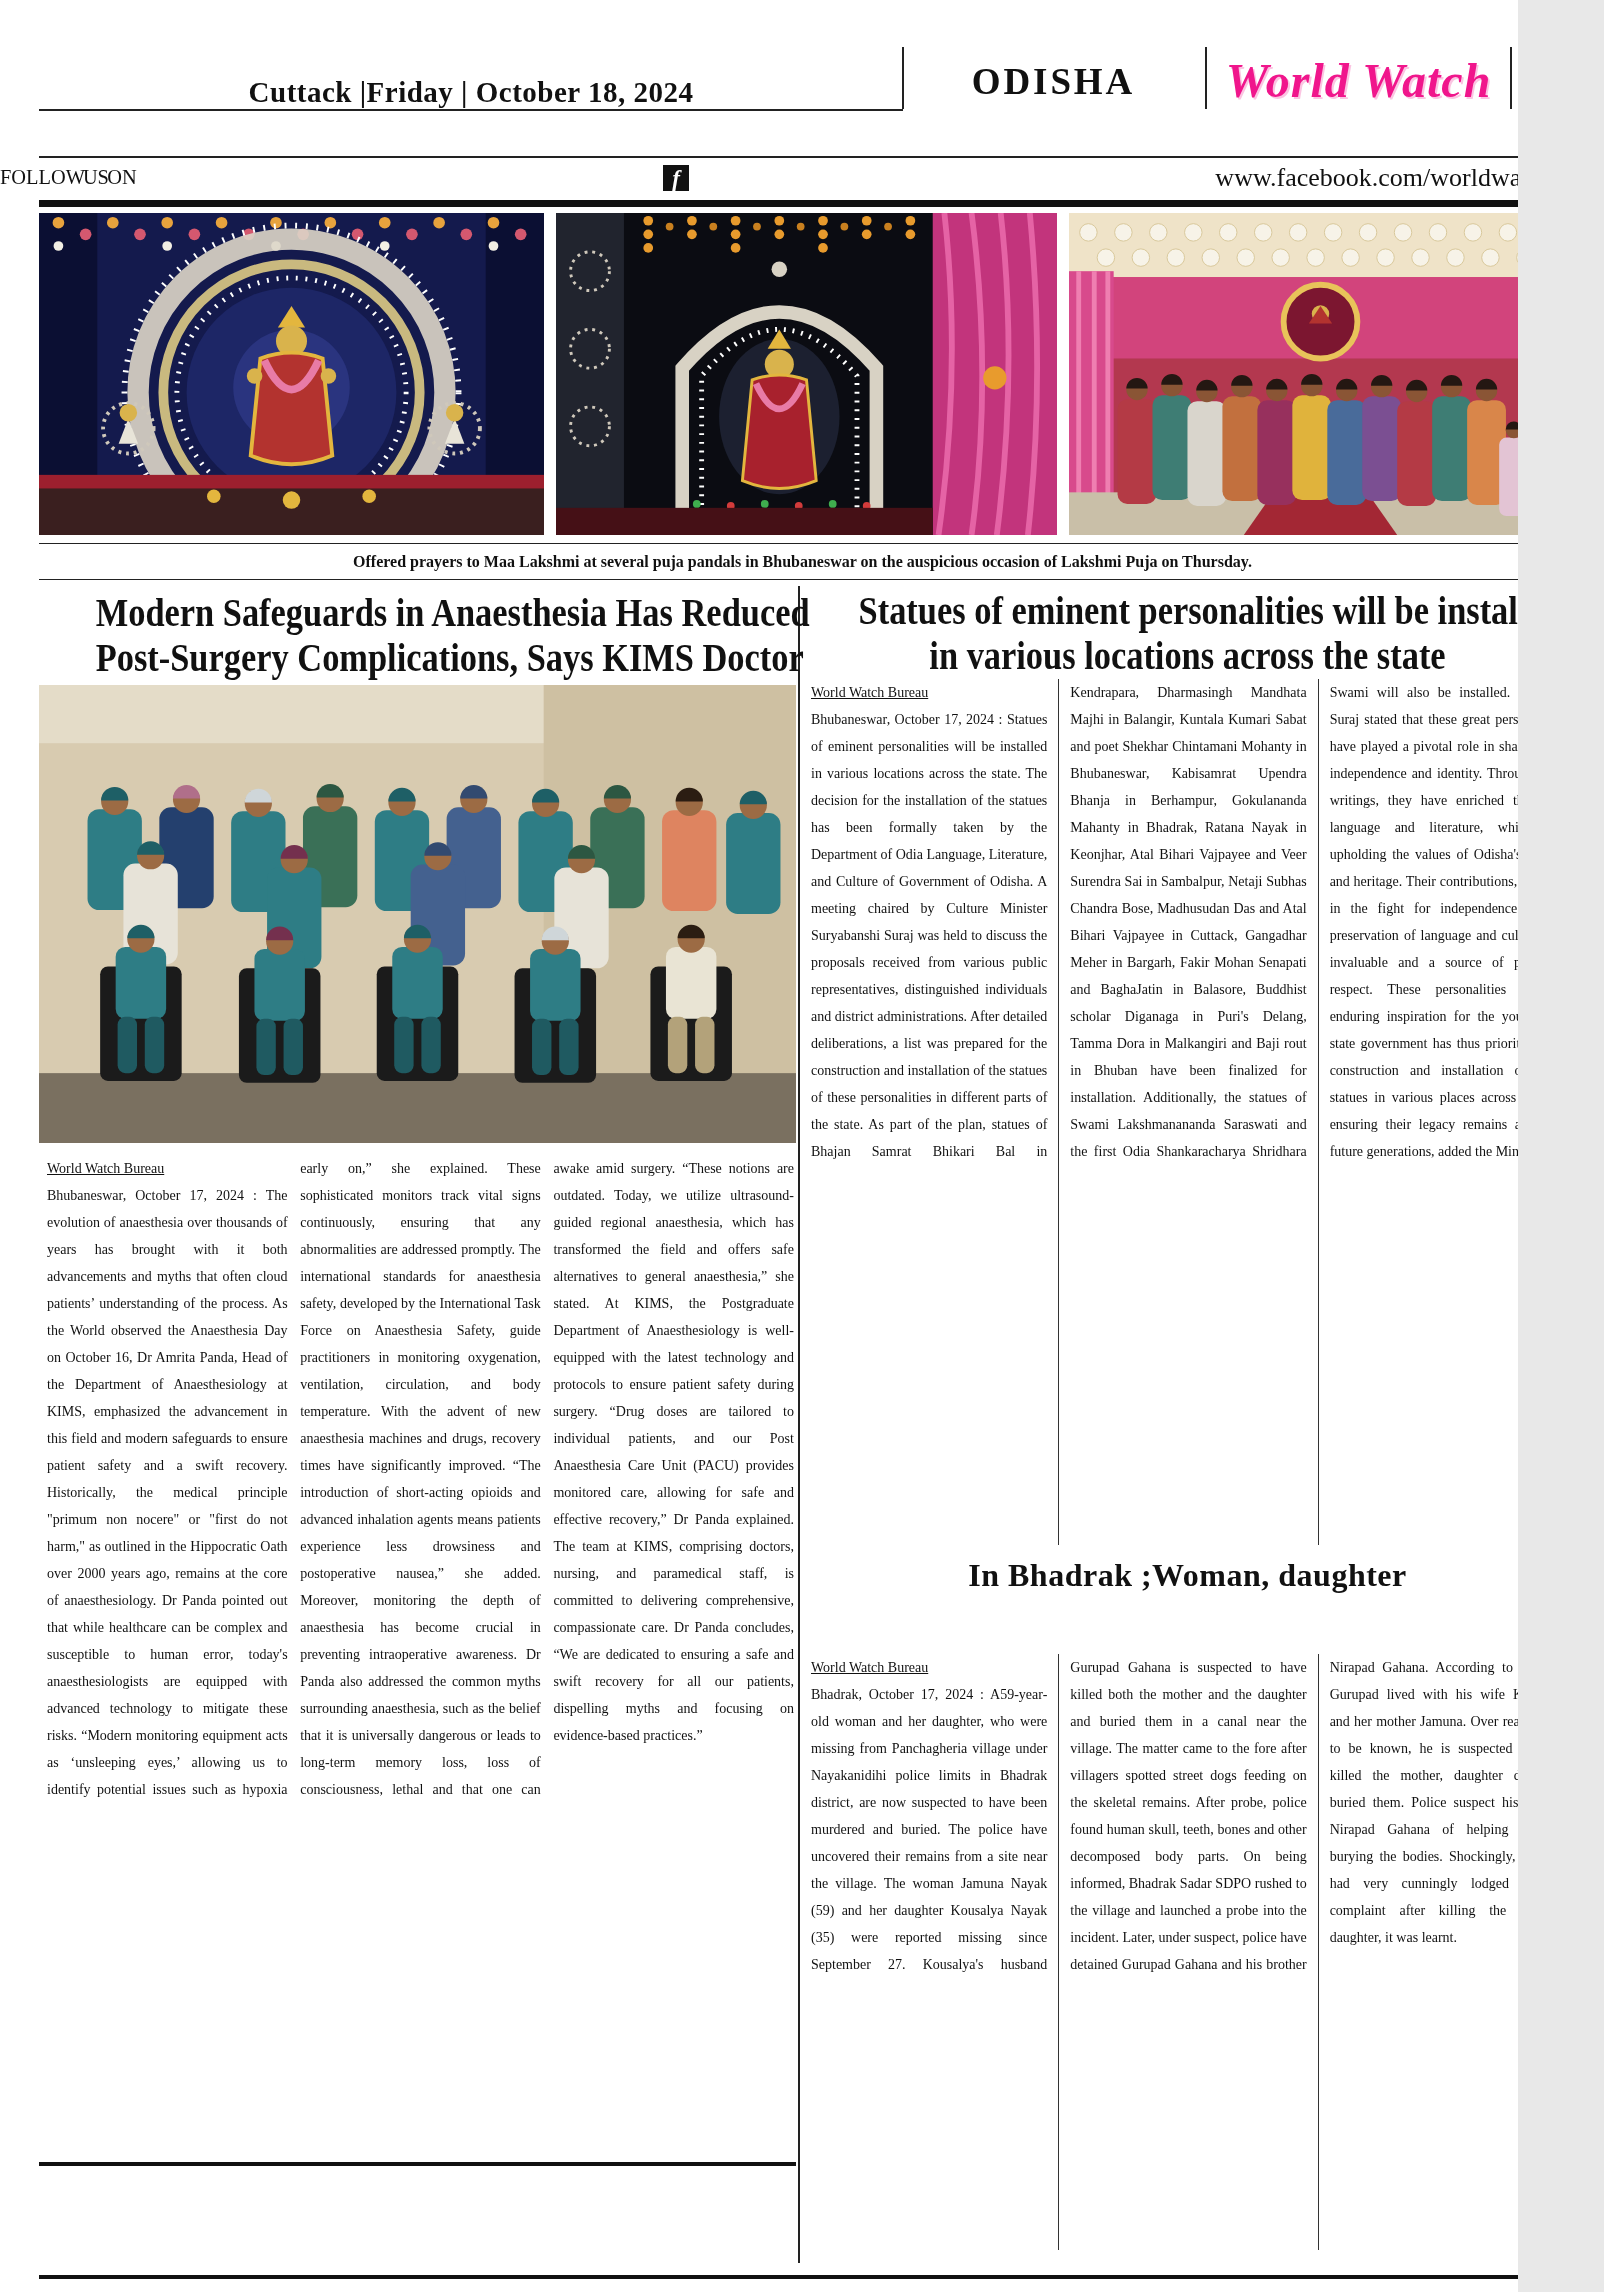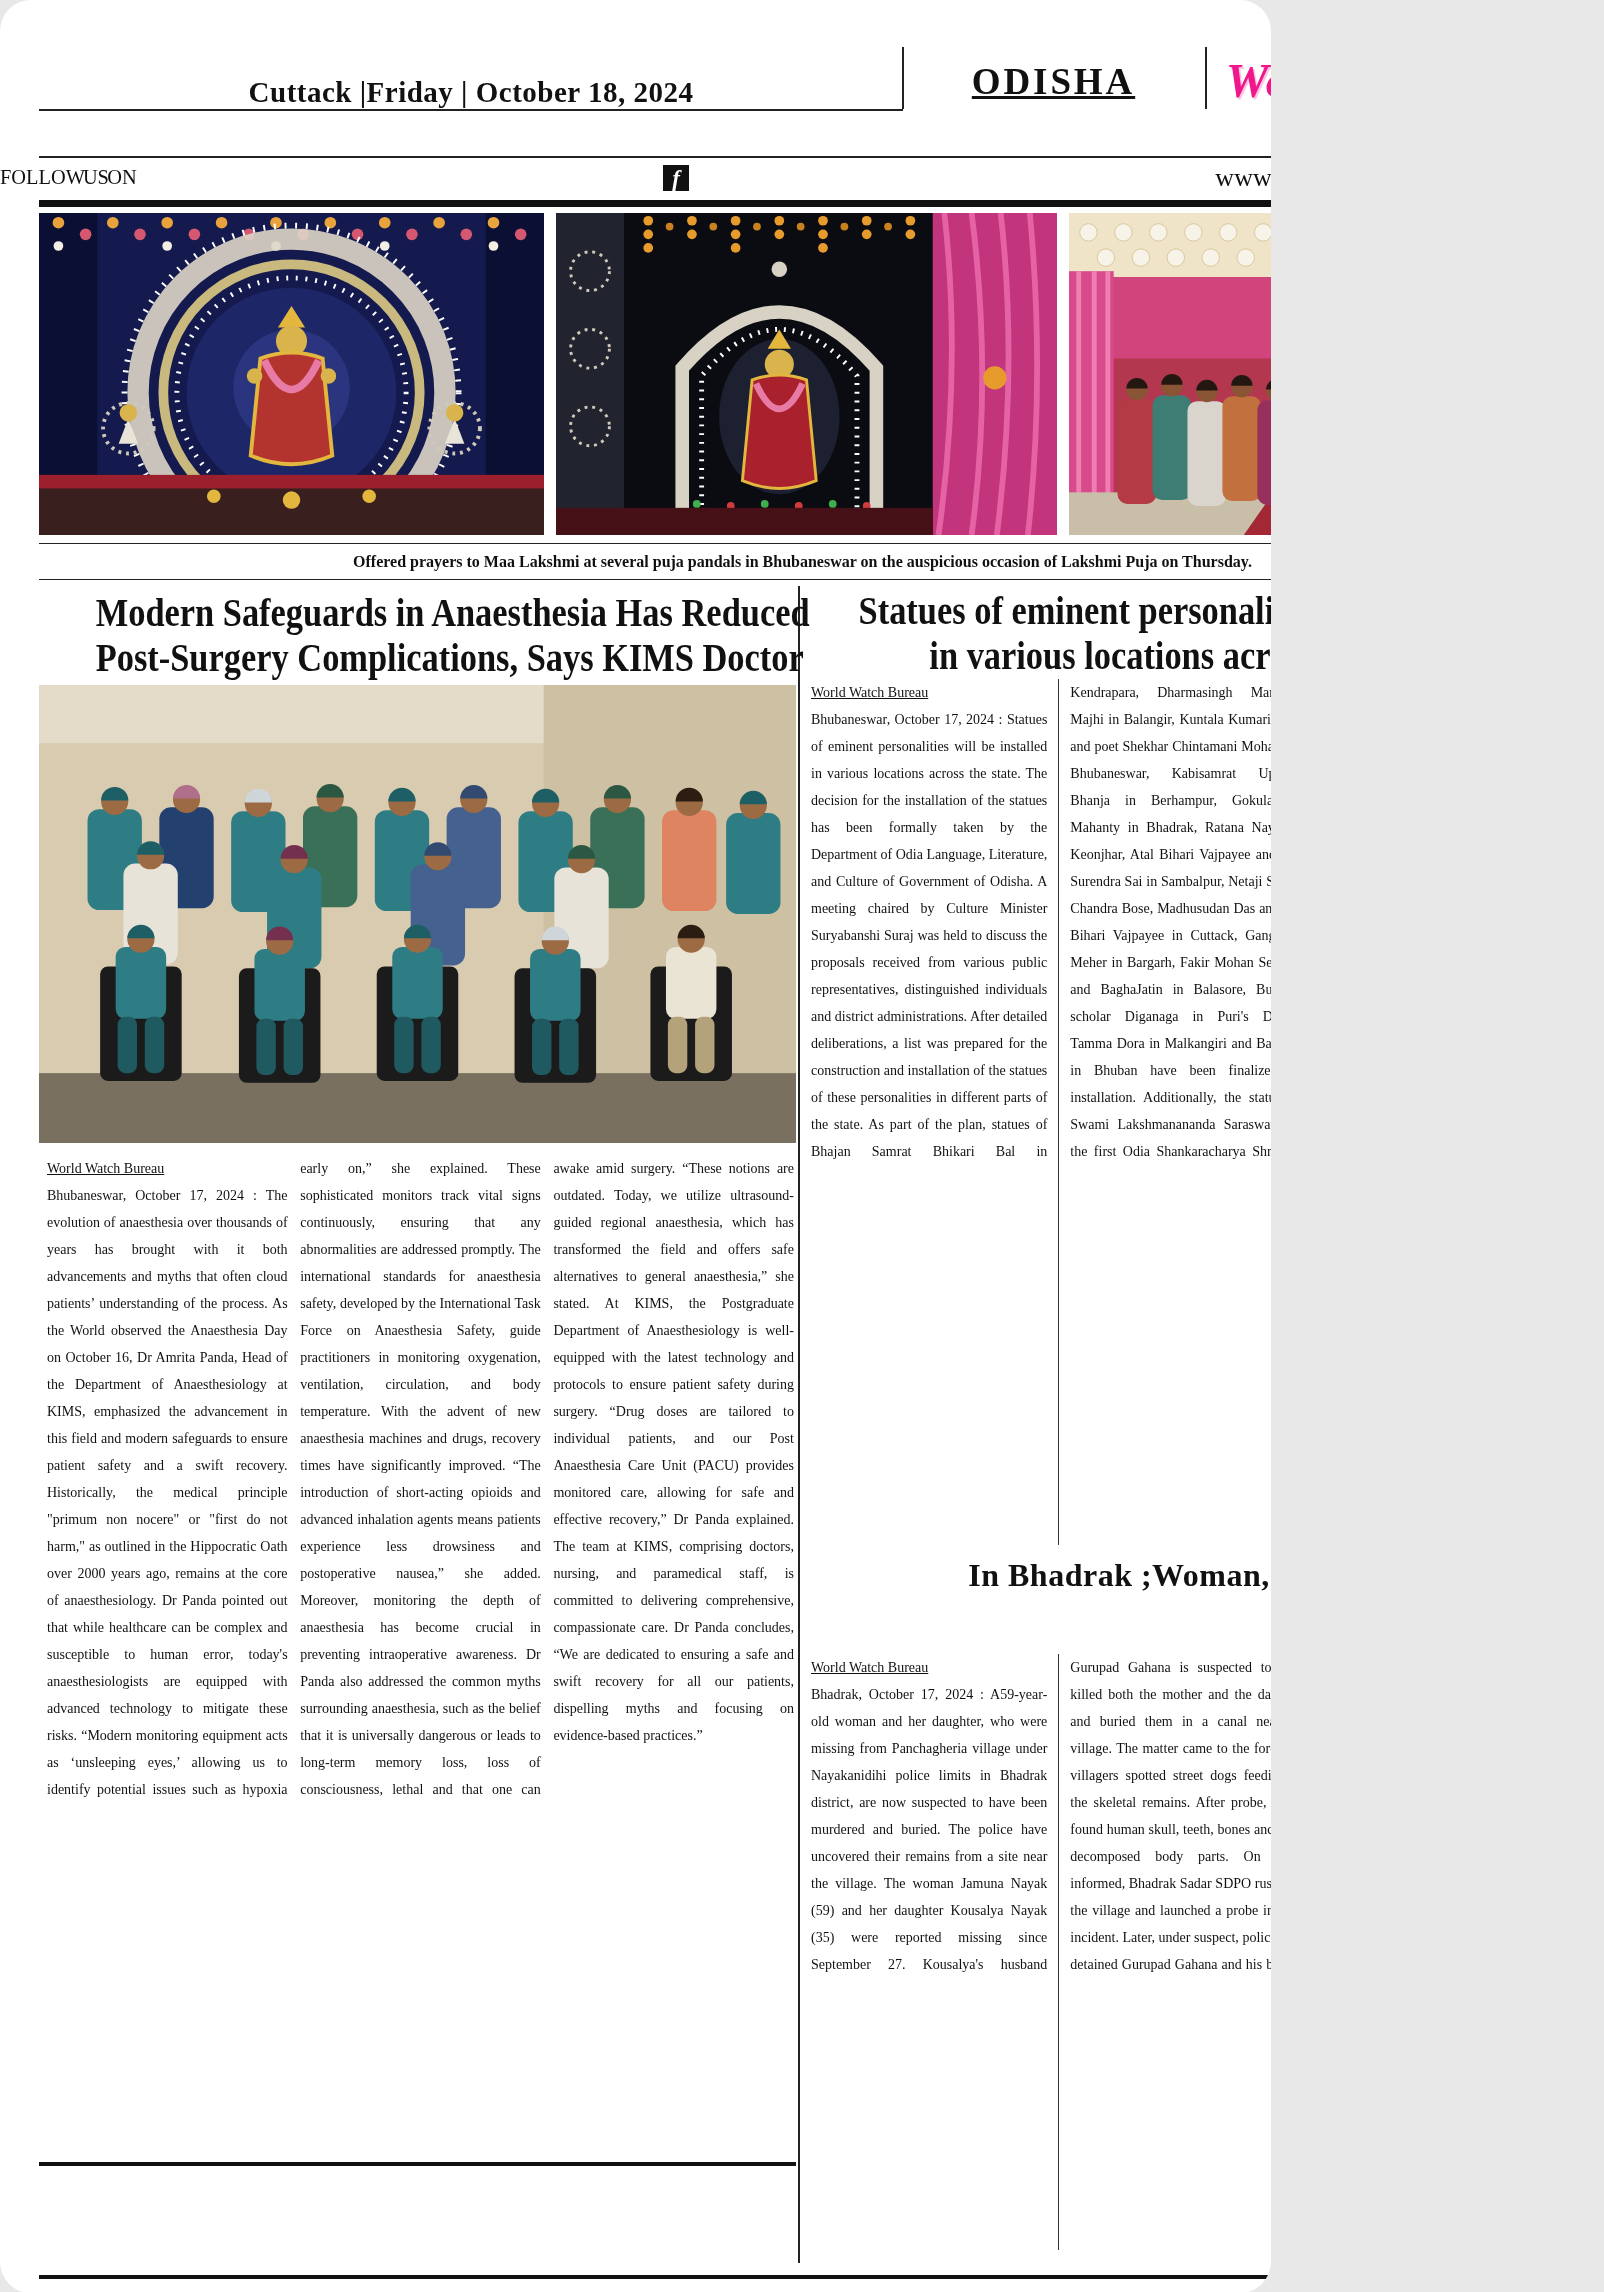--- a/index.html
+++ b/index.html
@@ -1,26 +1,26 @@
 <!DOCTYPE html>
 <html><head>
 <meta charset="utf-8">
 <style>
   html,body{margin:0;padding:0;background:#e8e8e8;}
-  .page{position:relative;width:1271px;height:2293px;background:#ffffff;overflow:hidden;
-        font-family:"Liberation Serif","DejaVu Serif",serif;color:#111;border-radius:31px;}
+  .page{position:relative;width:1518px;height:2293px;background:#ffffff;overflow:hidden;
+        font-family:"Liberation Serif","DejaVu Serif",serif;color:#111;}
   .abs{position:absolute;}
   .vline{position:absolute;width:1.9px;background:#222;}
   .hline{position:absolute;background:#222;}
 
   
   .dateline{left:39px;top:66px;width:864px;height:43px;display:flex;align-items:flex-end;justify-content:center;
             font-weight:bold;font-size:29px;letter-spacing:0.5px;}
   .section-title{left:904px;top:54px;width:299px;height:54px;display:flex;align-items:center;justify-content:center;
-            font-weight:bold;font-size:37px;letter-spacing:2.9px;text-decoration:underline;}
+            font-weight:bold;font-size:37px;letter-spacing:2.9px;}
   .logo{left:1213px;top:49px;width:291px;height:62px;display:flex;align-items:center;justify-content:center;
         font-weight:bold;font-style:italic;font-size:48px;letter-spacing:1px;color:#f0168c;
         text-shadow:1.9px 1.9px 0 rgba(240,22,140,.25);}
   .pagebox{left:1520px;top:49px;width:76px;height:56px;background:#2b2b2b;color:#fff;
            display:flex;align-items:center;justify-content:center;font-weight:bold;font-size:41px;}
   .followrow{left:0;top:159px;width:1605px;height:37px;display:flex;align-items:center;justify-content:space-between;gap:8.7px;}
   .follow-label{font-size:20.4px;letter-spacing:0;word-spacing:-6.8px;}
   .fb-icon{width:26px;height:26px;background:#111;color:#fff;display:flex;align-items:flex-end;justify-content:center;
            font-weight:bold;font-style:italic;font-size:23px;line-height:25px;}
   .follow-url{font-size:26px;}

